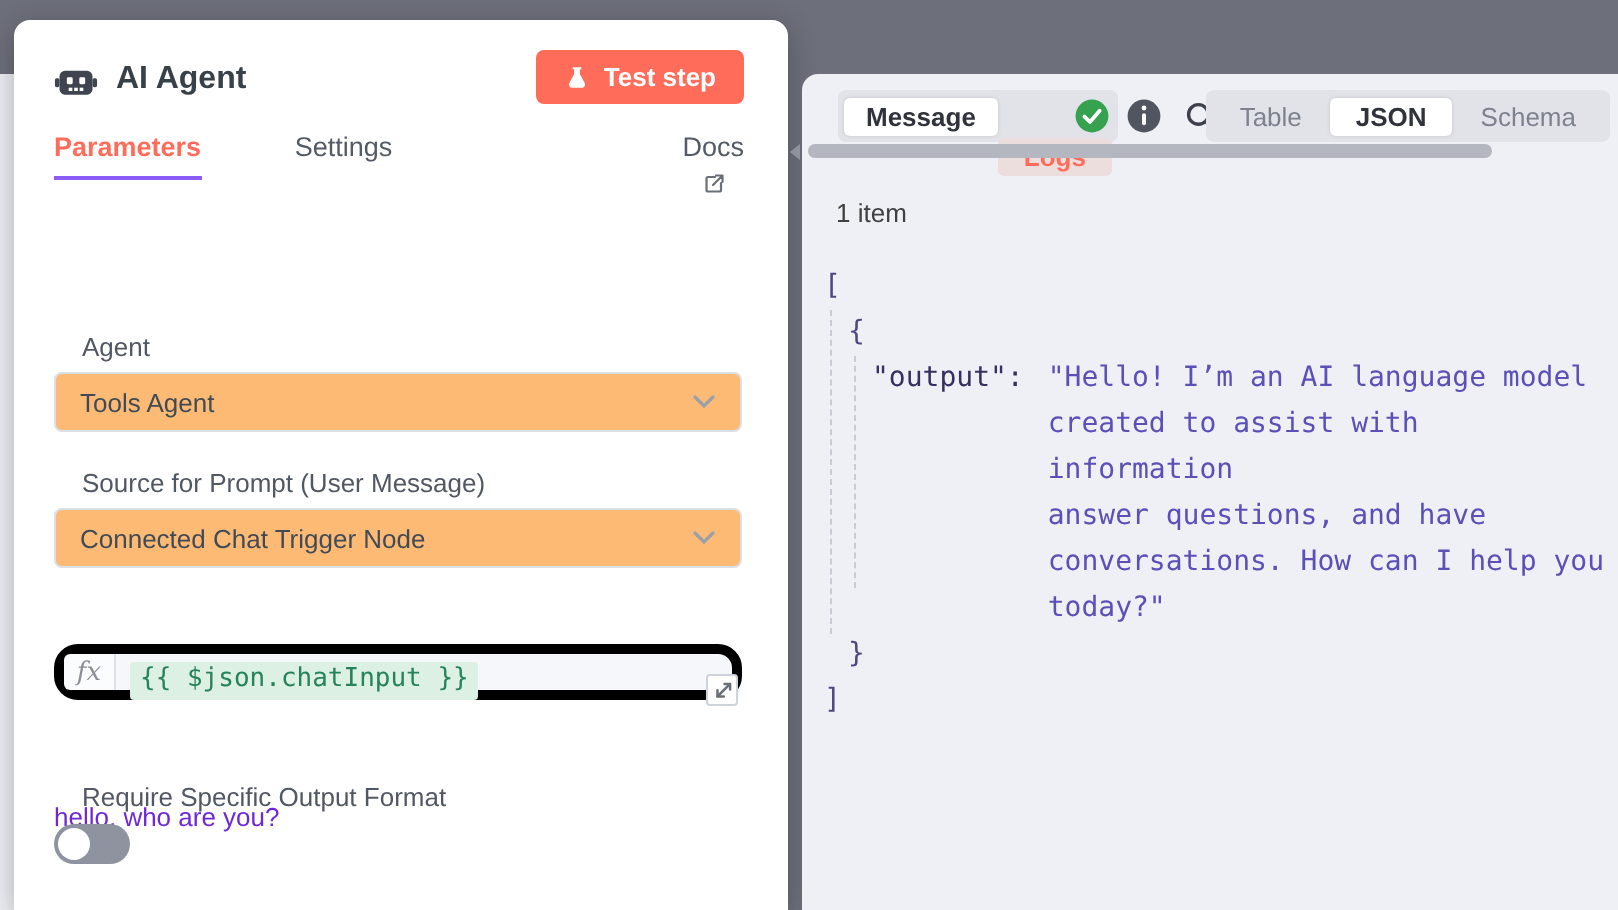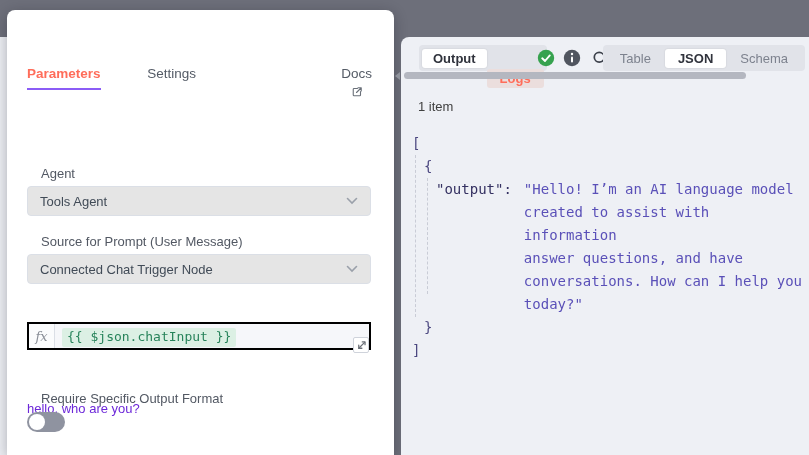--- a/index.html
+++ b/index.html
@@ -26,24 +26,24 @@
   .tab-settings { color:#545b66; margin-left:43px; }
   .tab-docs { position:absolute; right:0; top:0; color:#545b66; display:flex; align-items:center; gap:5px;flex-direction:column; }
 
   .tip { position:absolute; left:20px; top:93px; width:344px; height:46px; background:#fdf4e3;
          border-left:3px solid #e0a75c; border-radius:3px; padding:6px 10px 0 14px;
          font-size:12.8px; line-height:17px; color:#5b5e66; white-space:pre-wrap; }
   .tip a { color:#ff6d5a; font-weight:700; text-decoration:none; cursor:pointer; }
 
   .field-label { position:absolute; left:20px; font-size:13px; color:#525863;margin-left:14px; }
   .select { position:absolute; left:20px; width:344px; height:30px; border:1px solid #dbdfe6; border-radius:4px;
-            background:#e5e5e5; display:flex; align-items:center; padding:0 12px; font-size:13px; color:#414b57; cursor:pointer; }
+            background:#fdba74; display:flex; align-items:center; padding:0 12px; font-size:13px; color:#414b57; cursor:pointer; }
   .select .chev { margin-left:auto; }
 
-  .expr { position:absolute; left:20px; top:312px; width:344px; height:28px; border:2px solid #000000; border-radius:0;
+  .expr { position:absolute; left:20px; top:312px; width:344px; height:28px; border:5px solid #000000; border-radius:12px;
           background:#f6f7fa; display:flex; align-items:stretch; overflow:visible; }
   .fx-cell { width:26px; border-right:1px solid #dbdfe6; background:#fbfcfd; color:#8a8f98;
              font-family:"DejaVu Serif", serif; font-style:italic; font-size:13px;
              display:flex; align-items:center; justify-content:center; border-radius:3px 0 0 3px; }
   .expr-chip { margin:4px 0 0 7px; background:#dcf0e4; color:#27835a; font-family:"DejaVu Sans Mono", monospace;
                font-size:13px; padding:1px 5px 2px 5px; border-radius:2px; height:19px; }
   .expand-btn { position:absolute; left:346px; top:327px; width:16px; height:16px; background:#fff;
                 border:1px solid #cfd3db; border-radius:2px; display:flex; align-items:center; justify-content:center; cursor:pointer; }
 
   .eval-preview { position:absolute; left:20px; top:347px; font-size:13px; color:#6d28d9;margin-top:44px; }
@@ -84,20 +84,43 @@
 
   svg { display:block; }
 </style>
 </head>
 <body>
 
 <div class="left-sliver"></div>
 
 <div class="card">
 
+  <div class="card-header">
+    <span class="robot-icon">
+      <svg width="22" height="22" viewBox="0 0 24 24">
+        <rect x="3" y="7" width="18" height="13" rx="3" fill="#3f4450"></rect>
+        <rect x="0.5" y="11" width="2.5" height="5" rx="1" fill="#3f4450"></rect>
+        <rect x="21" y="11" width="2.5" height="5" rx="1" fill="#3f4450"></rect>
+        <rect x="7" y="10.5" width="3.2" height="3.8" rx="0.8" fill="#fff"></rect>
+        <rect x="13.8" y="10.5" width="3.2" height="3.8" rx="0.8" fill="#fff"></rect>
+        <rect x="8" y="16.2" width="2" height="1.8" fill="#fff"></rect>
+        <rect x="11" y="16.2" width="2" height="1.8" fill="#fff"></rect>
+        <rect x="14" y="16.2" width="2" height="1.8" fill="#fff"></rect>
+      </svg>
+    </span>
+    <span class="node-title">AI Agent</span>
+    <button class="test-btn">
+      <span>
+        <svg width="13" height="14" viewBox="0 0 24 24">
+          <path d="M8 2h8v2h-1.4v4.4l4.5 8.2A3 3 0 0 1 16.4 21H7.6a3 3 0 0 1-2.7-4.4l4.5-8.2V4H8z" fill="#fff"></path>
+        </svg>
+      </span>
+      <span>Test step</span>
+    </button>
+  </div>
 
   <div class="tabs">
     <span class="tab tab-parameters">Parameters</span>
     <span class="tab tab-settings">Settings</span>
     <span class="tab tab-docs">
       <span>Docs</span>
       <span>
         <svg width="12" height="12" viewBox="0 0 24 24" fill="none" stroke="#6a7079" stroke-width="2.2" stroke-linecap="round" stroke-linejoin="round">
           <path d="M13 5H6a1.5 1.5 0 0 0-1.5 1.5V18A1.5 1.5 0 0 0 6 19.5h11.5A1.5 1.5 0 0 0 19 18v-7"></path>
           <path d="M14 3.5h6.5V10M20 4l-9 9"></path>
@@ -145,21 +168,21 @@
   <div class="field-label" style="top:381px">Require Specific Output Format</div>
   <div class="toggle">
     <span class="knob"></span>
   </div>
 
 </div>
 
 <div class="panel">
 
   <div class="seg seg1">
-    <span class="chip active">Output</span>
+    <span class="chip active">Message</span>
     <span class="chip seg-logs">Logs</span>
   </div>
 
   <div class="status-icons">
     <span>
       <svg width="18" height="18" viewBox="0 0 18 18">
         <circle cx="9" cy="9" r="8.2" fill="#36a24f"></circle>
         <path d="M5.2 9.3 8 12l4.8-5.6" fill="none" stroke="#fff" stroke-width="1.9" stroke-linecap="round" stroke-linejoin="round"></path>
       </svg>
     </span>

